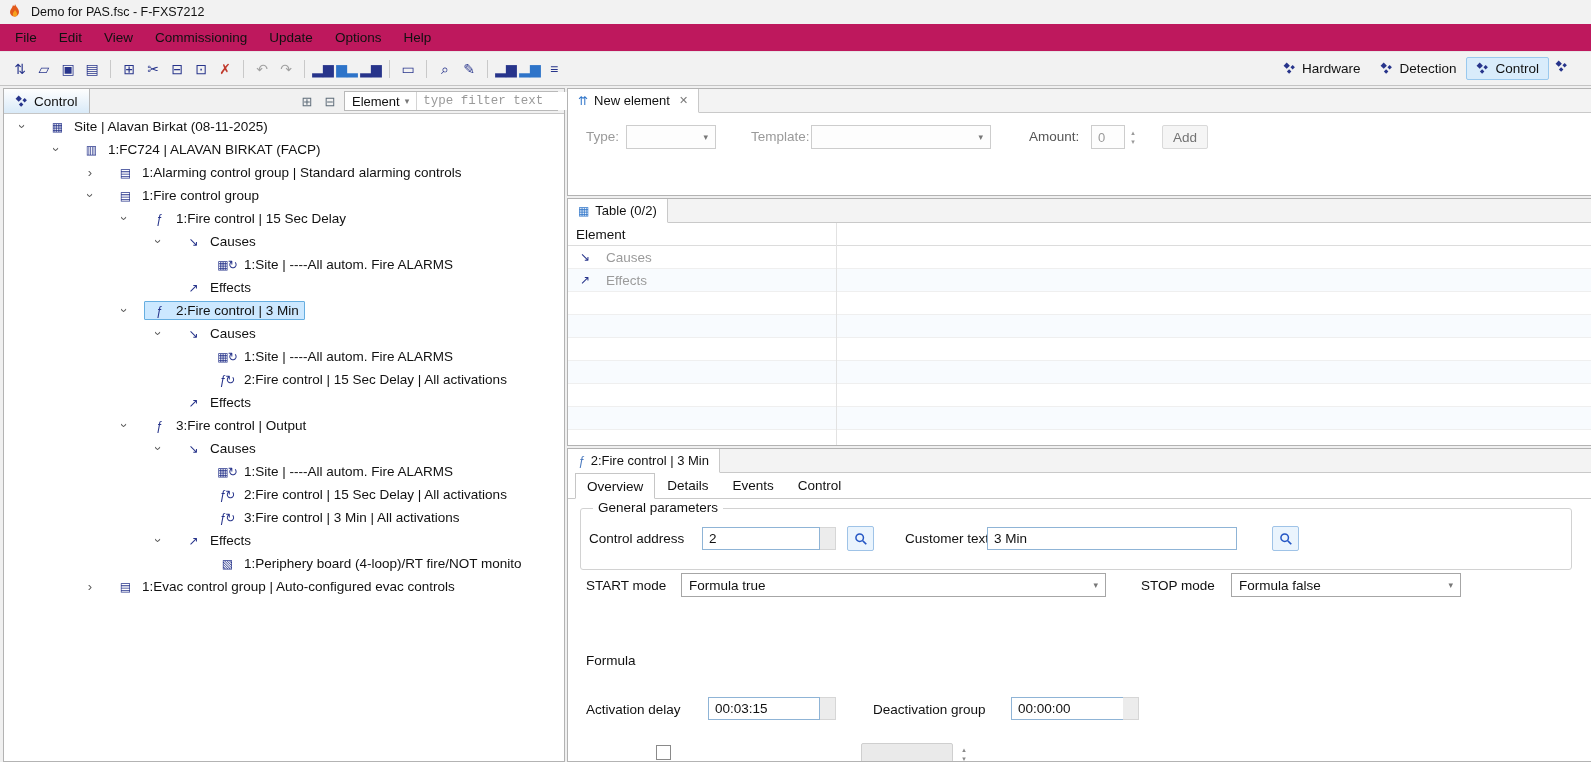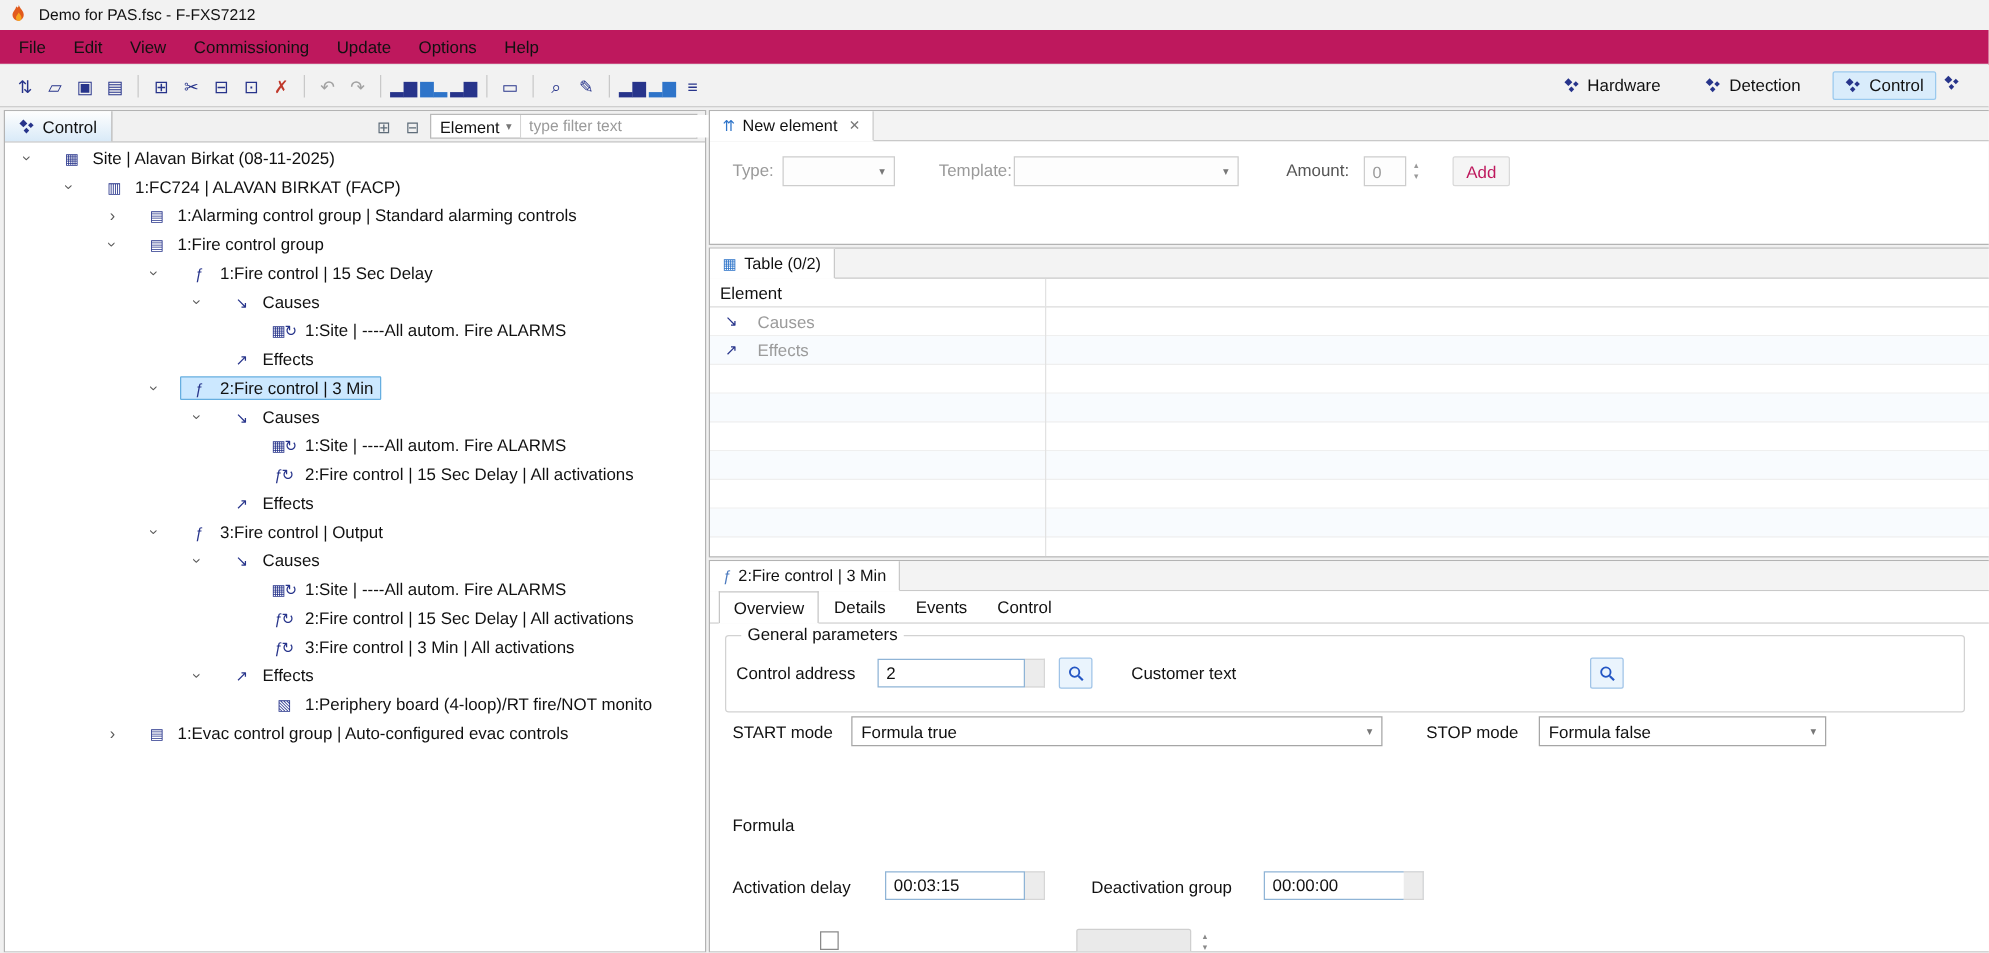--- a/index.html
+++ b/index.html
@@ -8,39 +8,39 @@
 
 
 .titlebar{position:absolute;top:0;left:0;right:0;height:24px;background:#f2f2f2;display:flex;align-items:center;padding-left:8px;gap:9px;font-size:12.5px}
 .menubar{position:absolute;top:24px;left:0;right:0;height:28px;background:#be185d;display:flex;align-items:center;padding-left:4px;border-bottom:1px solid #e6e6e6}
 .menu-item{padding:4px 11px;cursor:default}
 .toolbar{position:absolute;top:52px;left:0;right:0;height:34px;background:#f2f2f2;border-bottom:1px solid #c4c4c4;display:flex;align-items:center;padding:0 8px}
 .tb-left{display:flex;align-items:center}
 .tb-btn{width:24px;height:24px;display:flex;align-items:center;justify-content:center;border-radius:2px}
 .tb-glyph{font-size:14px;line-height:1}
 .tb-sep{width:1px;height:18px;background:#c9c9c9;margin:0 6px}
-.task-tabs{margin-left:auto;display:flex;align-items:center;gap:16px;margin-right:34px}
+.task-tabs{margin-left:auto;display:flex;align-items:center;gap:0;margin-right:34px}
 .task-tab{display:flex;align-items:center;gap:6px;padding:3px 9px;border:1px solid transparent;border-radius:2px}
 .task-tab.active{background:#d9ecfb;border-color:#9ac9ee}
 .task-partial{position:absolute;right:-16px;top:8px;display:flex;align-items:center;gap:6px;width:52px;overflow:hidden}
 
 
 .main{position:absolute;top:86px;left:0;right:0;bottom:0;background:#f0f0f0}
 .panel{position:absolute;background:#fff;border:1px solid #b3b3b3}
 
 
 .left-panel{left:3px;top:2px;width:562px;bottom:0}
 .lp-header{height:25px;background:#f1f1f1;border-bottom:1px solid #c6c6c6;display:flex;align-items:stretch}
 .lp-tab{display:flex;align-items:center;gap:6px;padding:0 11px;background:linear-gradient(#fefefe,#d9eaf8);border-right:1px solid #b9b9b9}
 .lp-tools{margin-left:auto;display:flex;align-items:center;gap:5px;padding-right:6px}
 .lp-btn{width:18px;height:18px;display:flex;align-items:center;justify-content:center;color:#5f6d7a;font-size:13px}
 .filterbox{width:214px;height:20px;background:#fff;border:1px solid #b9b9b9;display:flex;align-items:center}
 .scope{width:80px;height:100%;display:flex;align-items:center;gap:5px;padding:0 7px;border-right:1px solid #d4d4d4;font-size:13px}
 .scope .arrow{margin-left:auto;font-size:9px;color:#777}
-.filter-input{flex:1;height:100%;border:0;outline:none;padding:0 6px;font-size:12.5px;font-family:Liberation Sans, sans-serif;color:#333}
+.filter-input{flex:1;height:100%;border:0;outline:none;padding:0 6px;font-size:12.5px;font-family:Liberation Mono, monospace;color:#333}
 .filter-input::placeholder{color:#9a9a9a}
 .tree{position:absolute;top:26px;left:0;right:0;bottom:0;overflow:hidden;background:#fff}
 .tree-row{height:23px;display:flex;align-items:center;white-space:nowrap}
 .chev{width:16px;text-align:center;color:#5a5a5a;font-size:13px;display:inline-block;transform:rotate(0deg)}
 .chev.open{transform:rotate(90deg)}
 .row-core{display:inline-flex;align-items:center;margin-left:12px;padding:1px 5px 1px 2px;border:1px solid transparent;border-radius:1px}
 .row-core.selected{background:#cce8ff;border-color:#66aee0}
 .ticon{min-width:24px;color:#27348b;font-size:12px;text-align:center;letter-spacing:-1px}
 .tlabel{margin-left:5px}
 
@@ -58,21 +58,21 @@
 .ne-body{position:relative;height:83px}
 .ne-label{position:absolute;top:16px;color:#9a9a9a}
 .ne-label.dark{color:#555}
 .combo{height:24px;border:1px solid #a6a6a6;background:#fff;display:flex;align-items:center;padding:0 7px}
 .combo .arrow{margin-left:auto;font-size:9px;color:#777;padding-left:6px}
 .combo.disabled{border-color:#cdcdcd;background:#fdfdfd;color:#9a9a9a}
 .ne-combo1{position:absolute;left:58px;top:12px;width:90px}
 .ne-combo2{position:absolute;left:243px;top:12px;width:180px}
 .spinbox{position:absolute;left:523px;top:12px;width:34px;height:24px;border:1px solid #cdcdcd;background:#fdfdfd;color:#9a9a9a;display:flex;align-items:center;padding:0 6px;font-size:13px}
 .spin-arrows{position:absolute;left:558px;top:12px;width:14px;height:24px;display:flex;flex-direction:column;align-items:center;justify-content:center;color:#9a9a9a;font-size:7px;line-height:1.3}
-.btn-disabled{position:absolute;left:594px;top:12px;height:24px;padding:0 10px;background:#f5f5f5;border:1px solid #d9d9d9;color:#be185d;border-radius:2px;display:flex;align-items:center}
+.btn-disabled{position:absolute;left:594px;top:12px;height:24px;padding:0 10px;background:#f5f5f5;border:1px solid #d9d9d9;color:#737373;border-radius:2px;display:flex;align-items:center}
 
 
 .table-body{position:relative;height:222px;overflow:hidden}
 .thead{height:23px;display:flex;align-items:center;padding-left:8px;border-bottom:1px solid #dcdcdc;background:#fff}
 .trow{height:23px;display:flex;align-items:center;border-bottom:1px solid #efefef}
 .trow:nth-child(even){background:#f8fbfe}
 .trow .ricon{margin-left:12px;width:26px;color:#27348b;font-size:12px}
 .trow .rlabel{color:#9b9b9b}
 .col-sep{position:absolute;left:268px;top:0;bottom:0;width:1px;background:#e2e2e2}
 
@@ -475,20 +475,21 @@
         <span class="f-label" style="left:8px;top:22px">Control address</span>
         <input class="tinput" style="left: 121px; top: 18px; width: 118px;" value="2">
         <span class="mini-btn" style="left:239px;top:18px"></span>
         <div class="icon-btn" style="left:266px;top:17px">
           <svg width="14" height="14" viewBox="0 0 16 16">
             <circle cx="6.5" cy="6.5" r="4.3" fill="none" stroke="#2456c4" stroke-width="1.7"></circle>
             <line x1="10" y1="10" x2="14" y2="14" stroke="#2456c4" stroke-width="2"></line>
           </svg>
         </div>
         <span class="f-label" style="left:324px;top:22px">Customer text</span>
+        <input class="tinput" style="left: 406px; top: 18px; width: 250px;" value="3 Min">
         <div class="icon-btn" style="left:691px;top:17px">
           <svg width="14" height="14" viewBox="0 0 16 16">
             <circle cx="6.5" cy="6.5" r="4.3" fill="none" stroke="#2456c4" stroke-width="1.7"></circle>
             <line x1="10" y1="10" x2="14" y2="14" stroke="#2456c4" stroke-width="2"></line>
           </svg>
         </div>
       </div>
 
       <span class="f-label" style="left:18px;top:79px">START mode</span>
       <div class="combo d-combo" style="left:113px;top:74px;width:425px">

